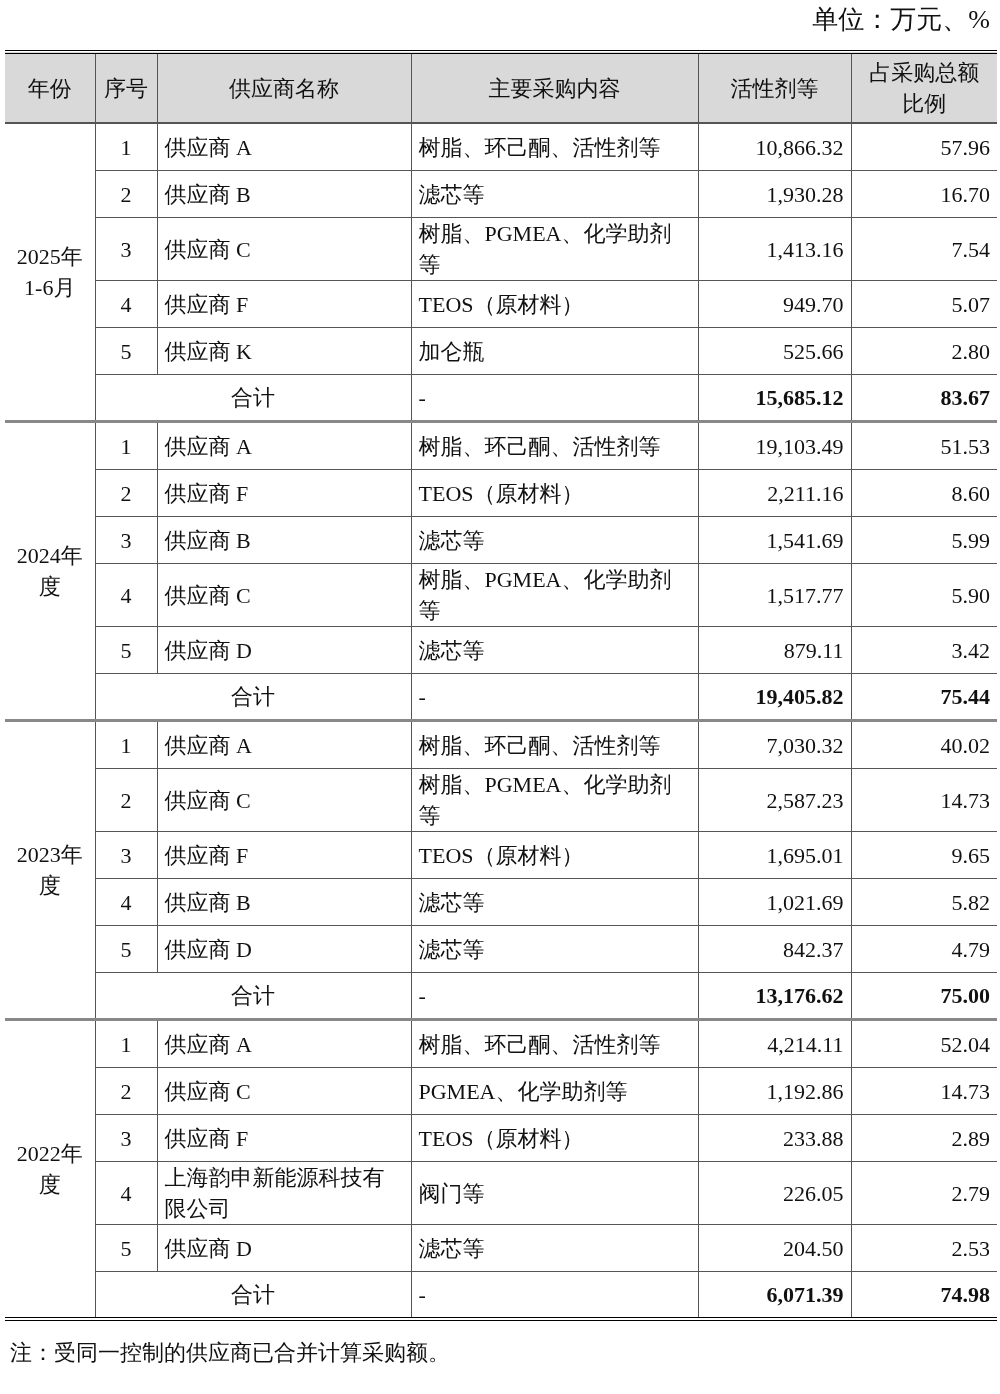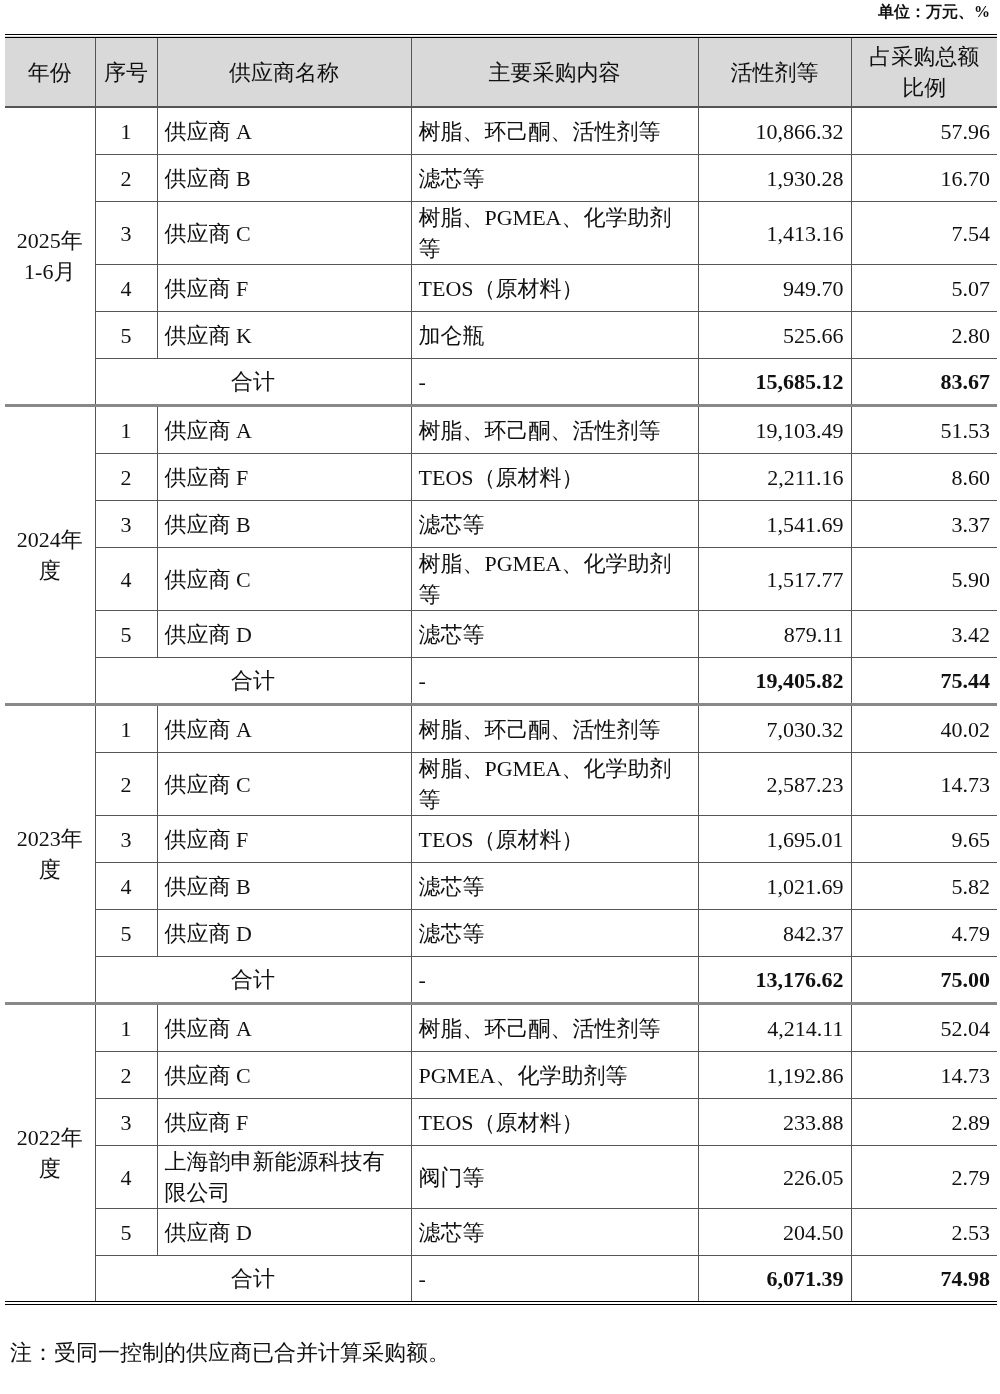--- a/index.html
+++ b/index.html
@@ -1,19 +1,19 @@
 <!DOCTYPE html>
 <html><head>
 <meta charset="utf-8">
 <style>
   html, body { margin:0; padding:0; background:#ffffff; }
   body { width:1000px; height:1394px; position:relative; overflow:hidden;
          font-family:"Liberation Serif","DejaVu Serif",serif; color:#111; }
-  .unit { position:absolute; right:10px; top:2px; font-size:16px;font-weight:bold; }
-  table.main { position:absolute; left:5px; top:34px; width:992px; border-collapse:collapse;
+  .unit { position:absolute; right:10px; top:2px; font-size:26px; }
+  table.main { position:absolute; left:5px; top:50px; width:992px; border-collapse:collapse;
                table-layout:fixed; font-size:22px; }
   table.main { border-top:4px double #000; border-bottom:4px double #000; }
   table.main th, table.main td { border:1.5px solid #555; padding:0 7px; line-height:31px; }
   table.main tr > :first-child { border-left:none; }
   table.main tr > :last-child { border-right:none; }
   thead th { background:#d9d9d9; font-weight:normal; height:68px; text-align:center; border-bottom:2.5px solid #555 !important; }
   td.c { text-align:center; }
   td.r { text-align:right;margin-top:44px; }
   td.l { text-align:left; }
   tr.single td { height:46px; }
@@ -104,21 +104,21 @@
         <td class="l">供应商 F</td>
         <td class="l">TEOS（原材料）</td>
         <td class="r">2,211.16</td>
         <td class="r">8.60</td>
       </tr>
       <tr class="single">
         <td class="c">3</td>
         <td class="l">供应商 B</td>
         <td class="l">滤芯等</td>
         <td class="r">1,541.69</td>
-        <td class="r">3.37</td>
+        <td class="r">5.99</td>
       </tr>
       <tr class="dbl">
         <td class="c">4</td>
         <td class="l">供应商 C</td>
         <td class="l">树脂、PGMEA、化学助剂等</td>
         <td class="r">1,517.77</td>
         <td class="r">5.90</td>
       </tr>
       <tr class="single">
         <td class="c">5</td>

